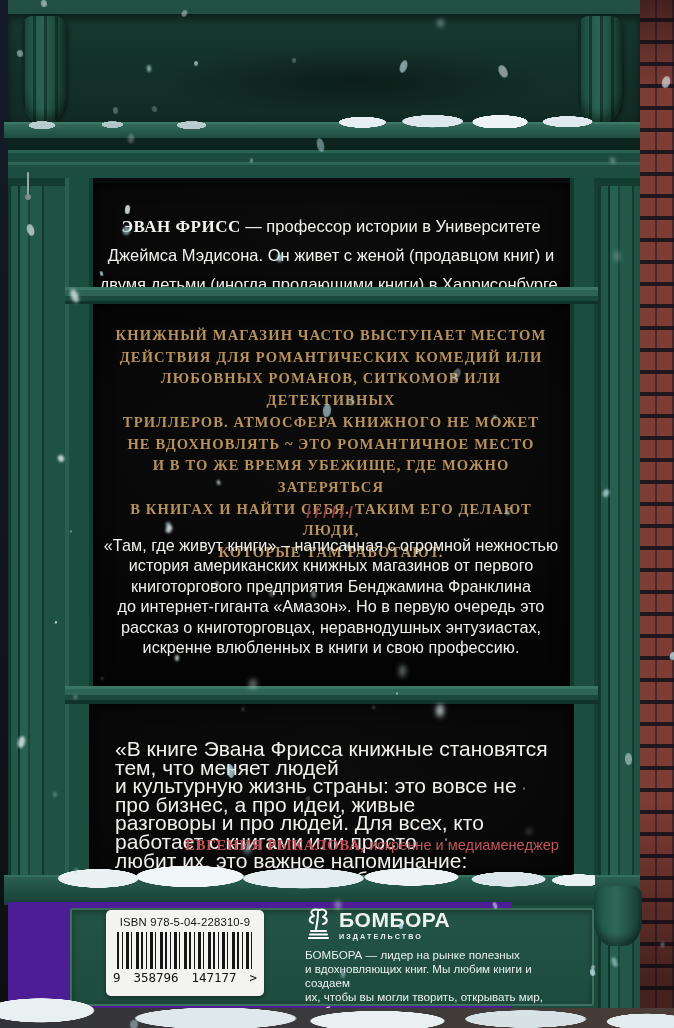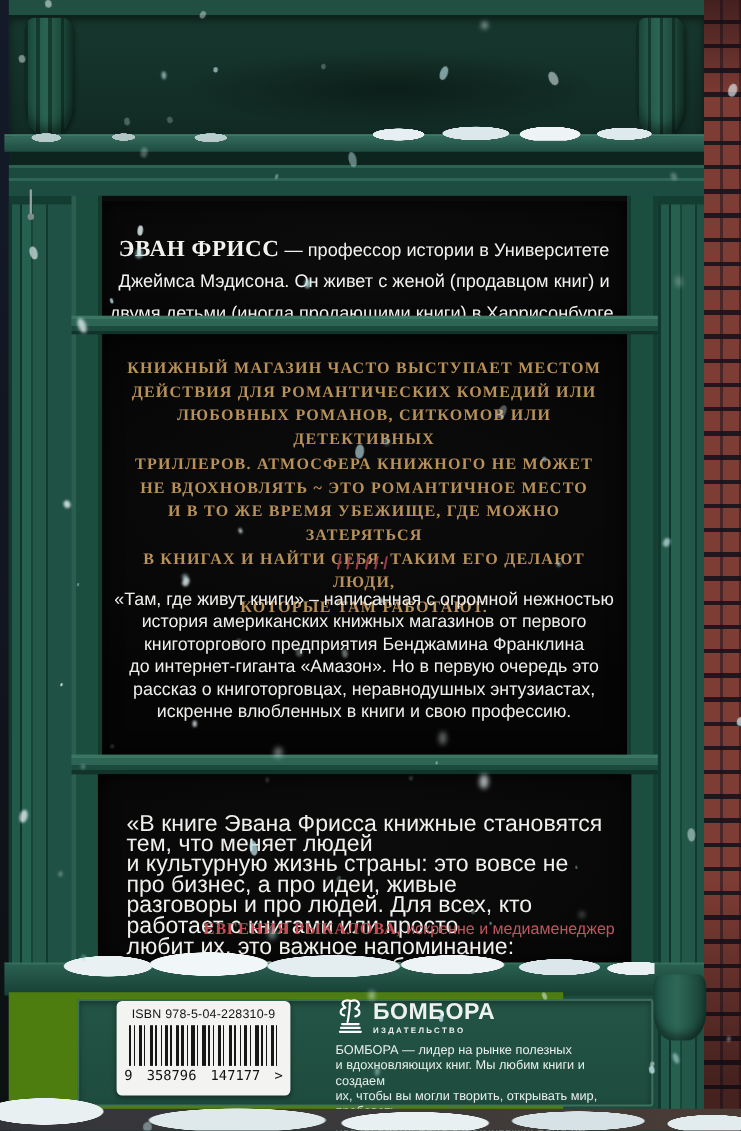--- a/index.html
+++ b/index.html
@@ -60,21 +60,21 @@
   .pane{position:absolute;left:28px;width:477px;background:radial-gradient(420px 200px at 50% 40%, #0c0c0c, #050505);box-shadow:inset 0 0 18px rgba(0,0,0,.8);}
   .pane1{top:5px;height:104px;}
   .pane2{top:126px;height:382px;}
   .pane3{top:526px;left:24px;width:485px;height:171px;}
   .mullion{position:absolute;left:0;width:533px;height:17px;
     background:linear-gradient(180deg,#3a7661 0 3px,#2d6454 3px 9px,#1b4a3d 9px 14px,#113329 14px 17px);}
   .mullion.m1{top:109px;} .mullion.m2{top:508px;height:18px;}
 
   .sill{position:absolute;left:4px;top:875px;width:636px;height:30px;
     background:linear-gradient(#2a5f50,#173f34);border-top:2px solid #35705d;}
-  .base{position:absolute;left:8px;top:902px;width:504px;height:110px;background:#4d7c0f;}
+  .base{position:absolute;left:8px;top:902px;width:504px;height:110px;background:#4c1d95;}
   .base-inner{position:absolute;left:62px;top:6px;width:524px;height:98px;
     border:2px solid rgba(120,170,150,.33);border-radius:3px;
     background:linear-gradient(#235445,#1e4c3e);box-shadow:inset 0 2px 6px rgba(0,0,0,.35);}
   .sidewalk{position:absolute;left:0;top:1008px;width:674px;height:20px;
     background:linear-gradient(90deg,#33343a,#3c3a3b 55%,#4a3c35);}
 
   
   .snowpatch{position:absolute;pointer-events:none;}
   .snow-cornice{left:330px;top:113px;width:270px;height:15px;
     background:
@@ -101,21 +101,21 @@
       radial-gradient(120px 16px at 32% 70%,#dfe9ec 66%,rgba(0,0,0,0) 68%),
       radial-gradient(100px 15px at 56% 78%,#e9f0f2 66%,rgba(0,0,0,0) 68%),
       radial-gradient(90px 13px at 78% 72%,#d6e2e6 66%,rgba(0,0,0,0) 68%),
       radial-gradient(60px 12px at 96% 80%,#e2ebee 66%,rgba(0,0,0,0) 68%);}
   .snow-overlay{position:absolute;inset:0;z-index:50;pointer-events:none;}
   .flake{position:absolute;border-radius:50%;}
 
   
   .bio{position:absolute;left:6px;top:12px;width:464px;text-align:center;
     color:#f2f2ef;font-size:16.5px;line-height:28.5px;}
-  .bio-name{font-family:"Liberation Serif",serif;font-weight:bold;letter-spacing:.5px;font-size:21px;}
+  .bio-name{font-family:"Liberation Serif",serif;font-weight:bold;letter-spacing:.5px;font-size:17px;}
   .gold-quote{position:absolute;left:8px;top:21px;width:460px;text-align:center;
     font-family:"Liberation Serif",serif;font-weight:bold;
     color:var(--c-gold,#b8905a);font-size:14.6px;line-height:21.7px;letter-spacing:1.1px;}
   .divider{position:absolute;left:0;top:200px;width:477px;text-align:center;
     color:var(--c-divider,#9c3b45);font-weight:bold;font-size:16px;letter-spacing:4px;}
   .annotation{position:absolute;left:3px;top:231px;width:470px;text-align:center;
     color:#efefec;font-size:16.2px;line-height:20.4px;}
   .review{position:absolute;left:26px;top:36px;width:440px;
     color:#f0efec;font-size:21px;line-height:18.6px;}
   .attribution{position:absolute;left:96px;top:132px;width:380px;white-space:nowrap;}

